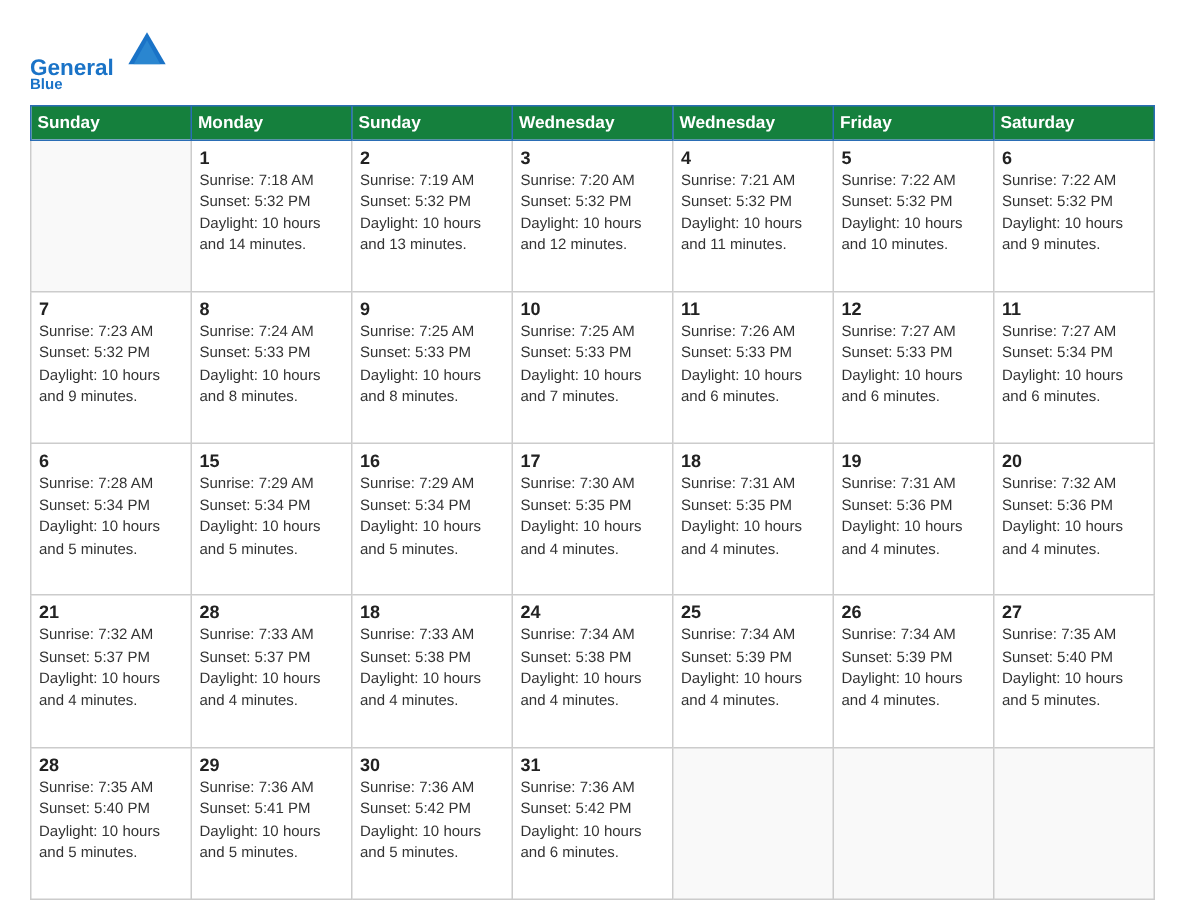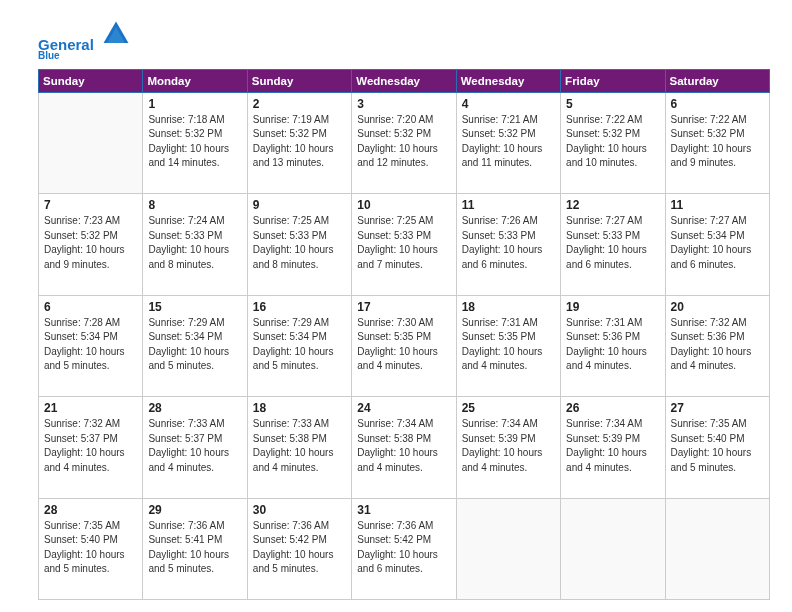--- a/index.html
+++ b/index.html
@@ -6,21 +6,21 @@
     body {
       font-family: Arial, sans-serif;
       background: #fff;
       width: 792px;
       height: 612px;
       overflow: hidden;
     }
     .page {
       width: 790px;
       height: 612px;
-      padding: 18px 20px 12px 38px;
+      padding: 18px 20px 12px 20px;
       display: flex;
       flex-direction: column;
     }
     .header {
       display: flex;
       justify-content: space-between;
       align-items: flex-start;
       margin-bottom: 8px;
     }
     .logo {
@@ -55,21 +55,21 @@
       color: #555;
       margin-top: 2px;
     }
     .calendar {
       flex: 1;
       border-collapse: collapse;
       width: 100%;
       table-layout: fixed;
     }
     .calendar thead tr th {
-      background: #701a75;
+      background: #15803d;
       color: #fff;
       font-size: 11.5px;
       font-weight: bold;
       padding: 5px 4px;
       text-align: left;
       border: 1px solid #2a6db5;
     }
     .calendar tbody tr td {
       border: 1px solid #ccc;
       vertical-align: top;

